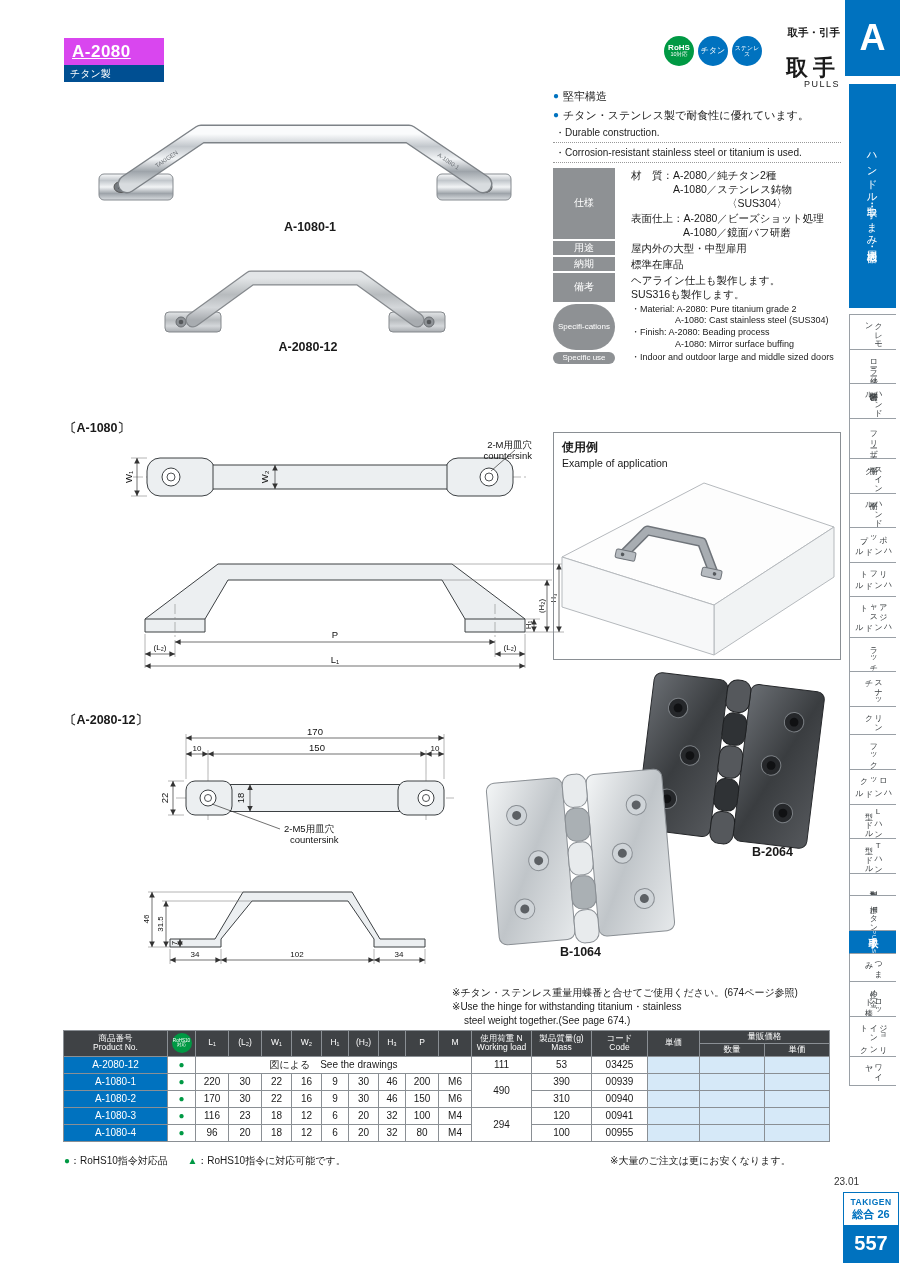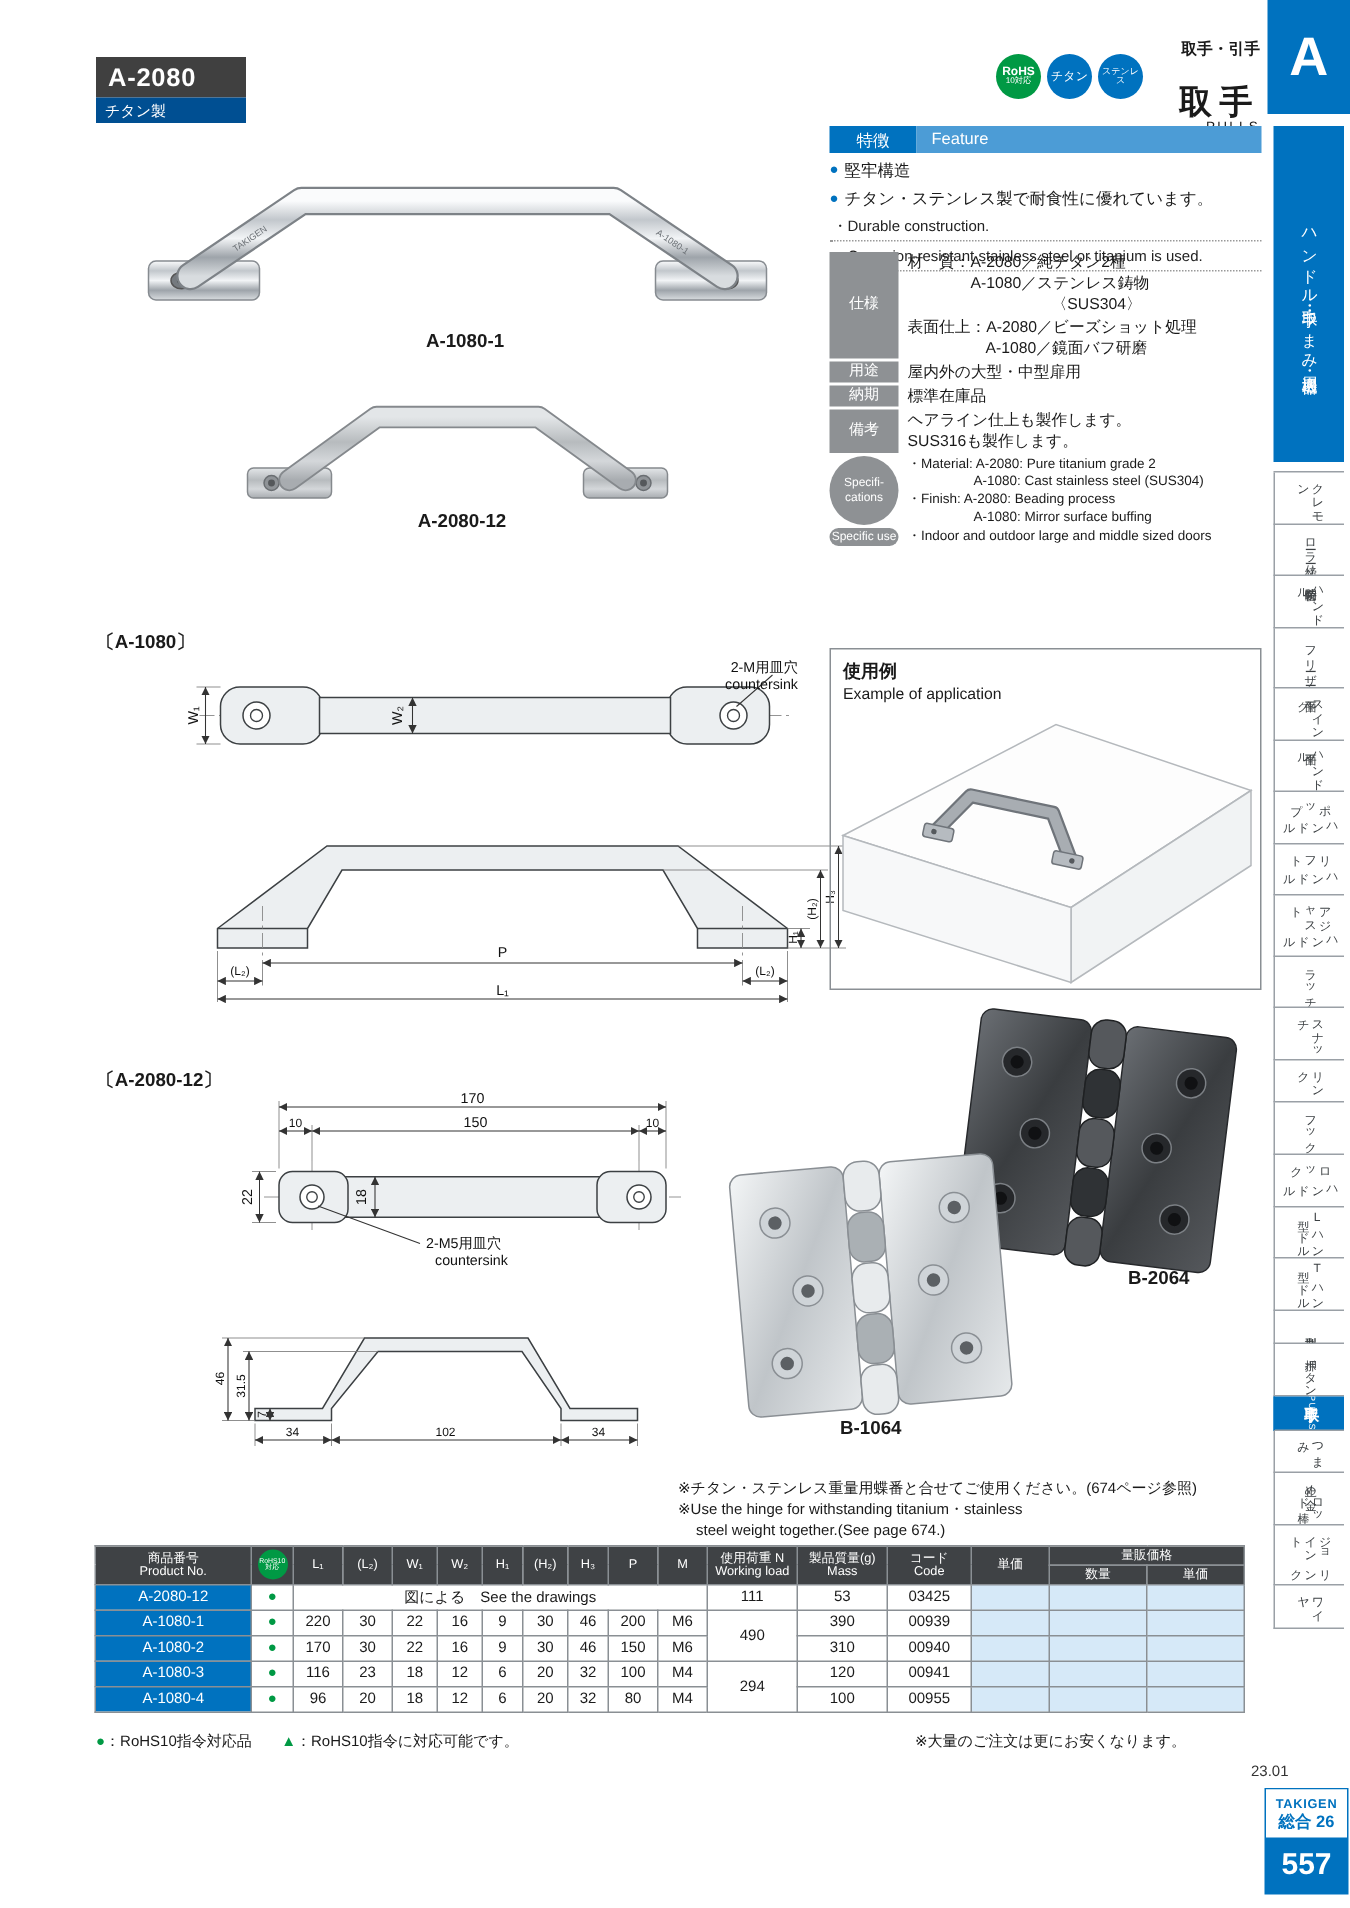--- a/index.html
+++ b/index.html
@@ -3,21 +3,21 @@
 <meta charset="utf-8">
 <style>
   * { margin:0; padding:0; box-sizing:border-box; }
   body { background:#e8e8e8; font-family:"Liberation Sans","DejaVu Sans",sans-serif; }
   .page { position:relative; width:900px; height:1272px; background:#fff; overflow:hidden; color:#1a1a1a; margin:0 auto; }
 
   
   .prod-box { position:absolute; top:38px; }
   .prod-box1 { left:64px; width:100px; }
   .prod-box2 { left:166px; width:112px; }
-  .prod-name { background:#404040; color:#fff; font-size:17px; font-weight:bold; padding:4px 8px 3px; letter-spacing:.5px; }
+  .prod-name { background:#d946ef; color:#fff; font-size:17px; font-weight:bold; padding:4px 8px 3px; letter-spacing:.5px;text-decoration:underline; }
   .prod-mat  { background:#004f92; color:#fff; font-size:10px; padding:2px 6px 1px; }
   .badge { position:absolute; top:36px; width:30px; height:30px; border-radius:50%; color:#fff; display:flex; flex-direction:column; align-items:center; justify-content:center; line-height:1.05; text-align:center; }
   .badge-rohs { left:664px; background:#009944; }
   .badge-rohs .l1 { font-size:8px; font-weight:bold; }
   .badge-rohs .l2 { font-size:5.5px; }
   .badge-ti { left:698px; background:#0072bf; font-size:8px; }
   .badge-sus { left:732px; background:#0072bf; font-size:6px; }
   .title-area { position:absolute; left:740px; top:26px; width:100px; text-align:right; }
   .cat-small { font-size:10.5px; font-weight:bold; }
   .page-title { font-size:22px; font-weight:bold; letter-spacing:5px; line-height:1.05;margin-top:16px; }
@@ -45,21 +45,21 @@
   .f-head-jp { background:#0072bf; color:#fff; width:58px; font-size:11px; display:flex; align-items:center; justify-content:center; }
   .f-head-en { background:#4c9cd6; color:#fff; flex:1; font-size:11px; padding-left:10px; display:flex; align-items:center; }
   .f-jp { font-size:11px; margin-top:5px; display:flex; line-height:1.3; }
   .f-jp .blt { color:#0072bf; margin-right:4px; font-size:10px; }
   .f-en { font-size:10px; color:#222; border-bottom:1px dotted #999; padding:3px 0 2px 2px; }
   .f-en:first-of-type { border-top:1px dotted #999; margin-top:4px; }
 
   
   .spec { position:absolute; left:553px; top:168px; width:288px; font-size:10.5px; }
   .spec-row { display:flex; margin-bottom:2px; }
-  .spec-label { width:46px; background:#8e9194; color:#fff; display:flex; align-items:center; justify-content:center; font-size:10px; text-align:center; margin-right:6px; flex-shrink:0; line-height:1.2; }
+  .spec-label { width:62px; background:#8e9194; color:#fff; display:flex; align-items:center; justify-content:center; font-size:10px; text-align:center; margin-right:16px; flex-shrink:0; line-height:1.2; }
   .spec-label.small { font-size:8px;border-radius:23px; }
   .spec-content { flex:1; line-height:1.35; }
   .spec-content .pad1 { padding-left:42px; }
   .spec-content .pad2 { padding-left:96px; }
   .spec-content .pad3 { padding-left:52px; }
   .spec-en { font-size:9px; line-height:1.3; }
   .spec-en .ind { padding-left:44px; }
 
   
   .dwg-title { position:absolute; font-size:12.5px; font-weight:bold; }
@@ -263,24 +263,20 @@
     <circle cx="26" cy="74" r="5" fill="#8f9397" stroke="#6a6e72"></circle>
     <circle cx="26" cy="74" r="2.3" fill="#55585b"></circle>
     <circle cx="274" cy="74" r="5" fill="#8f9397" stroke="#6a6e72"></circle>
     <circle cx="274" cy="74" r="2.3" fill="#55585b"></circle>
     <path d="M38,72 L96,30 L204,30 L262,72" fill="none" stroke="#85898d" stroke-width="15" stroke-linejoin="round" stroke-linecap="round"></path>
     <path d="M38,72 L96,30 L204,30 L262,72" fill="none" stroke="url(#g-ti)" stroke-width="12.5" stroke-linejoin="round" stroke-linecap="round"></path>
   </svg>
   <div class="photo-label photo-label2">A-2080-12</div>
 
   <div class="feature">
-    <div class="f-head">
-      <div class="f-head-jp">特徴</div>
-      <div class="f-head-en">Feature</div>
-    </div>
     <div class="f-jp">
         <span class="blt">●</span>
         <span>堅牢構造</span>
       </div>
     <div class="f-jp">
         <span class="blt">●</span>
         <span>チタン・ステンレス製で耐食性に優れています。</span>
       </div>
     <div class="f-en">・Durable construction.</div>
     <div class="f-en">・Corrosion-resistant stainless steel or titanium is used.</div>

